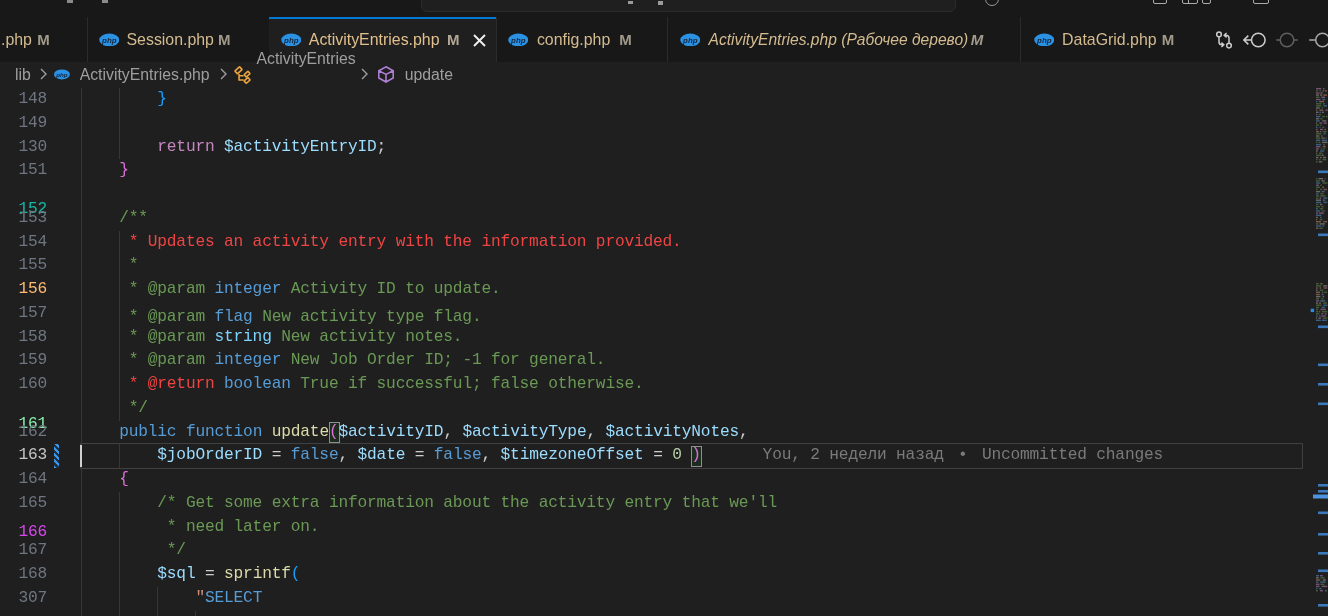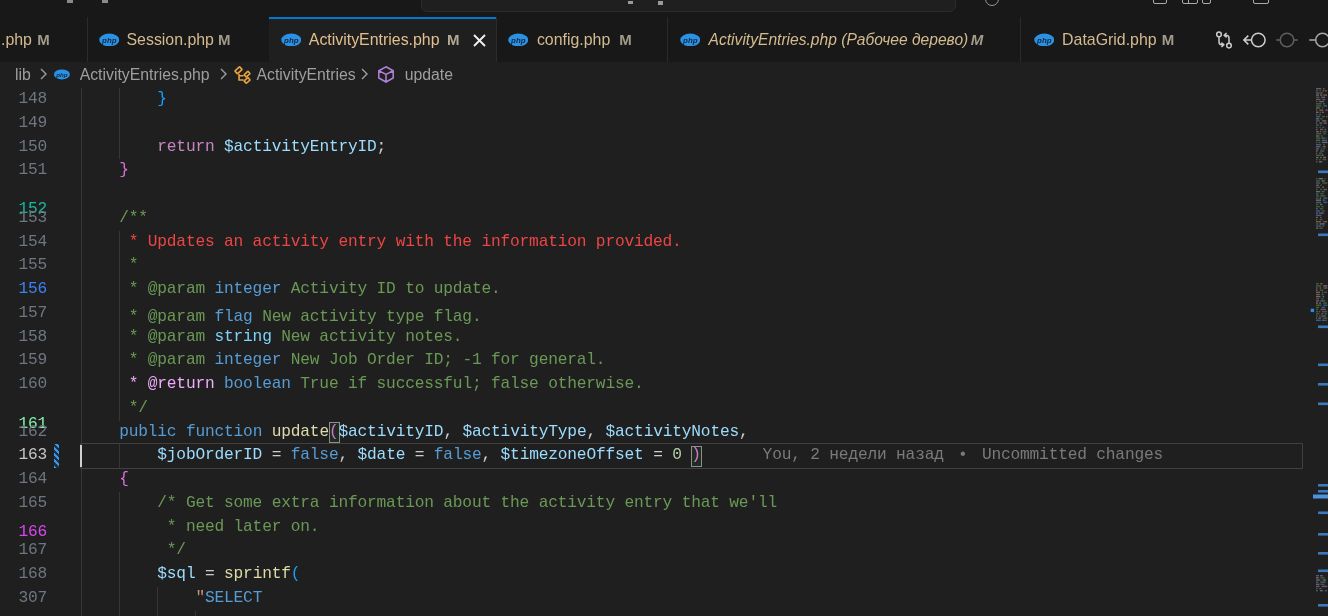--- a/index.html
+++ b/index.html
@@ -96,21 +96,21 @@
 <div class="a bc" style="left:79.7px;top:62px">ActivityEntries.php</div>
 <svg class="a" style="left:219.2px;top:68px" width="9" height="12" viewBox="0 0 9 12" fill="none" stroke="#9f9f9f" stroke-width="1.4">
     <path d="M2 1 L7 6 L2 11"></path>
   </svg>
 <svg class="a" style="left:233.5px;top:65.5px" width="18" height="18" viewBox="0 0 16 16" fill="none" stroke="#e8a33d" stroke-width="1.45">
 <rect x="1.2" y="2.1" width="5.6" height="3.4" rx="0.5" transform="rotate(-42 4 3.8)"></rect>
 <path d="M4.5 7.2 V12.4 H8.6 M4.5 8.7 H8.6"></path>
 <rect x="9.3" y="5.8" width="4.6" height="2.9" rx="0.5" transform="rotate(-42 11.6 7.2)"></rect>
 <rect x="9.3" y="11.4" width="4.6" height="2.9" rx="0.5" transform="rotate(-42 11.6 12.8)"></rect>
   </svg>
-<div class="a bc" style="left:256.5px;top:62px">ActivityEntries</div>
+<div class="a bc" style="left:256.5px;top:46px">ActivityEntries</div>
 <svg class="a" style="left:359.6px;top:68px" width="9" height="12" viewBox="0 0 9 12" fill="none" stroke="#9f9f9f" stroke-width="1.4">
     <path d="M2 1 L7 6 L2 11"></path>
   </svg>
 <svg class="a" style="left:376.5px;top:65px" width="18" height="19" viewBox="0 0 17 17" fill="none" stroke="#b180d7" stroke-width="1.45">
 <path d="M8.5 1.2 L15.3 5 V11.8 L8.5 15.6 L1.7 11.8 V5 Z M8.5 8.4 L15.3 5 M8.5 8.4 L1.7 5 M8.5 8.4 V15.6"></path>
   </svg>
 <div class="a bc" style="left:404.7px;top:62px">update</div>
 <div class="a" style="left:80px;top:443.4px;width:1223px;height:25.8px;border:1px solid #404040"></div>
 <div class="a" style="left:80.8px;top:88.0px;width:1px;height:528.0px;background:#363636"></div>
 <div class="a" style="left:118.9px;top:88.0px;width:1px;height:71.3px;background:#363636"></div>
@@ -119,27 +119,27 @@
 <div class="a" style="left:118.9px;top:491.9px;width:1px;height:124.1px;background:#363636"></div>
 <div class="a" style="left:157.1px;top:586.9px;width:1px;height:29.1px;background:#363636"></div>
 <div class="a" style="left:195.3px;top:610.7px;width:1px;height:5.3px;background:#363636"></div>
 <div class="a" style="left:54px;top:444.4px;width:4.6px;height:23.8px;
 background:repeating-linear-gradient(45deg,#3696f2 0px,#3696f2 2px,rgba(54,150,242,0.15) 2px,rgba(54,150,242,0.15) 4.4px)"></div>
 <div class="a" style="left:328.8px;top:421.8px;width:11px;height:21.6px;border:1px solid #8f8f8f;background:rgba(20,80,30,0.28)"></div>
 <div class="a" style="left:691.1px;top:445.6px;width:11px;height:21.6px;border:1px solid #8f8f8f;background:rgba(20,80,30,0.28)"></div>
 <div class="a" style="left:80.3px;top:444.9px;width:1.8px;height:22.5px;background:#d0d0d0"></div>
 <div class="a code num" style="top:88.00px;color:#6e7681">148</div>
 <div class="a code num" style="top:111.76px;color:#6e7681">149</div>
-<div class="a code num" style="top:135.51px;color:#6e7681">150</div>
+<div class="a code num" style="top:135.51px;color:#6e7681">130</div>
 <div class="a code num" style="top:159.27px;color:#6e7681">151</div>
 <div class="a code num" style="top:198px;color:#14b8a6">152</div>
 <div class="a code num" style="top:206.79px;color:#6e7681">153</div>
 <div class="a code num" style="top:230.54px;color:#6e7681">154</div>
 <div class="a code num" style="top:254.30px;color:#6e7681">155</div>
-<div class="a code num" style="top:278.06px;color:#3b82f6">156</div>
+<div class="a code num" style="top:278.06px;color:#fdba74">156</div>
 <div class="a code num" style="top:301.81px;color:#6e7681">157</div>
 <div class="a code num" style="top:325.57px;color:#6e7681">158</div>
 <div class="a code num" style="top:349.33px;color:#6e7681">159</div>
 <div class="a code num" style="top:373.08px;color:#6e7681">160</div>
 <div class="a code num" style="top:413px;color:#86efac">161</div>
 <div class="a code num" style="top:420.60px;color:#6e7681">162</div>
 <div class="a code num" style="top:444.36px;color:#c6c6c6">163</div>
 <div class="a code num" style="top:468.11px;color:#6e7681">164</div>
 <div class="a code num" style="top:491.87px;color:#6e7681">165</div>
 <div class="a code num" style="top:521px;color:#d946ef">166</div>
@@ -149,21 +149,21 @@
 <div class="a code" style="left:81px;top:88.00px">        <span style="color:#179FFF">}</span></div>
 <div class="a code" style="left:81px;top:135.51px">        <span style="color:#C586C0">return</span> <span style="color:#9CDCFE">$activityEntryID</span><span style="color:#CCCCCC">;</span></div>
 <div class="a code" style="left:81px;top:159.27px">    <span style="color:#DA70D6">}</span></div>
 <div class="a code" style="left:81px;top:206.79px">    <span style="color:#6A9955">/**</span></div>
 <div class="a code" style="left:81px;top:230.54px">     <span style="color:#ef4444">* Updates an activity entry with the information provided.</span></div>
 <div class="a code" style="left:81px;top:254.30px">     <span style="color:#6A9955">*</span></div>
 <div class="a code" style="left:81px;top:278.06px">     <span style="color:#6A9955">* @param </span><span style="color:#569CD6">integer</span><span style="color:#6A9955"> Activity ID to update.</span></div>
 <div class="a code" style="left:81px;top:306px">     <span style="color:#6A9955">* @param </span><span style="color:#569CD6">flag</span><span style="color:#6A9955"> New activity type flag.</span></div>
 <div class="a code" style="left:81px;top:325.57px">     <span style="color:#6A9955">* @param </span><span style="color:#7dd3fc">string</span><span style="color:#6A9955"> New activity notes.</span></div>
 <div class="a code" style="left:81px;top:349.33px">     <span style="color:#6A9955">* @param </span><span style="color:#569CD6">integer</span><span style="color:#6A9955"> New Job Order ID; -1 for general.</span></div>
-<div class="a code" style="left:81px;top:373.08px">     <span style="color:#f0abfc">* @return </span><span style="color:#569CD6">boolean</span><span style="color:#6A9955"> True if successful; false otherwise.</span></div>
+<div class="a code" style="left:81px;top:373.08px">     <span style="color:#ef4444">* @return </span><span style="color:#569CD6">boolean</span><span style="color:#6A9955"> True if successful; false otherwise.</span></div>
 <div class="a code" style="left:81px;top:396.84px">     <span style="color:#6A9955">*/</span></div>
 <div class="a code" style="left:81px;top:420.60px">    <span style="color:#569CD6">public</span> <span style="color:#569CD6">function</span> <span style="color:#DCDCAA">update</span><span style="color:#DA70D6">(</span><span style="color:#9CDCFE">$activityID</span><span style="color:#CCCCCC">,</span> <span style="color:#9CDCFE">$activityType</span><span style="color:#CCCCCC">,</span> <span style="color:#9CDCFE">$activityNotes</span><span style="color:#CCCCCC">,</span></div>
 <div class="a code" style="left:81px;top:444.36px">        <span style="color:#9CDCFE">$jobOrderID</span><span style="color:#CCCCCC"> = </span><span style="color:#569CD6">false</span><span style="color:#CCCCCC">,</span> <span style="color:#9CDCFE">$date</span><span style="color:#CCCCCC"> = </span><span style="color:#569CD6">false</span><span style="color:#CCCCCC">,</span> <span style="color:#9CDCFE">$timezoneOffset</span><span style="color:#CCCCCC"> = </span><span style="color:#B5CEA8">0</span> <span style="color:#DA70D6">)</span></div>
 <div class="a code" style="left:81px;top:468.11px">    <span style="color:#DA70D6">{</span></div>
 <div class="a code" style="left:81px;top:491.87px">        <span style="color:#6A9955">/* Get some extra information about the activity entry that we'll</span></div>
 <div class="a code" style="left:81px;top:515.63px">         <span style="color:#6A9955">* need later on.</span></div>
 <div class="a code" style="left:81px;top:539.38px">         <span style="color:#6A9955">*/</span></div>
 <div class="a code" style="left:81px;top:563.14px">        <span style="color:#9CDCFE">$sql</span><span style="color:#CCCCCC"> = </span><span style="color:#DCDCAA">sprintf</span><span style="color:#179FFF">(</span></div>
 <div class="a code" style="left:81px;top:586.90px">            <span style="color:#CE9178">"</span><span style="color:#569CD6">SELECT</span></div>
 <div class="a code" style="left:81px;top:613.65px">                <span style="color:#CE9178">activity.data_item_id </span><span style="color:#569CD6">AS</span><span style="color:#CE9178"> dataItemID,</span></div>

